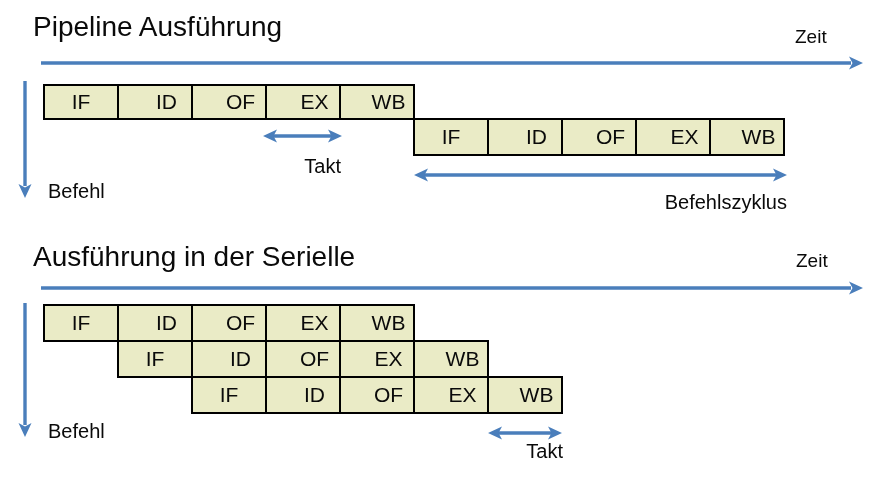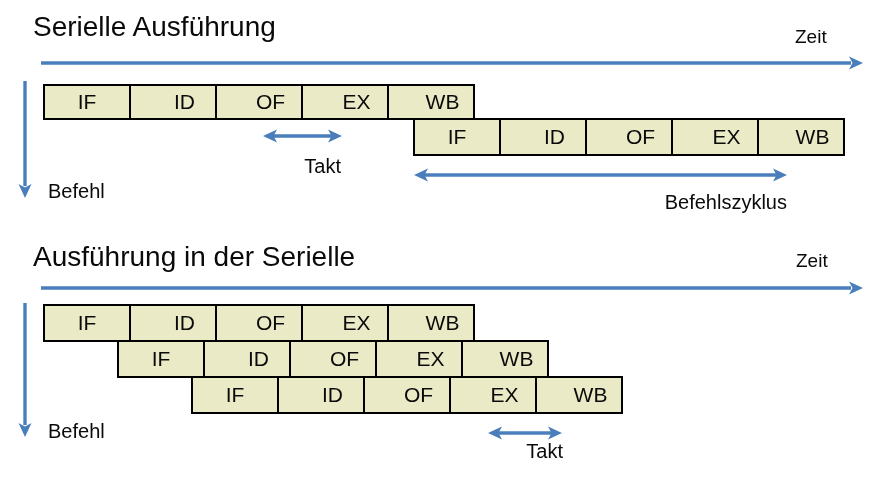--- a/index.html
+++ b/index.html
@@ -35,21 +35,21 @@
     color: var(--text);
     white-space: nowrap;
   }
 
   .label-center { text-align: right; }
 
   .zeit-label { font-size: 19px; text-align: right; }
 
   .stage-row { display: flex; }
   .stage-box {
-    width: 88px;
+    width: 76px;
     height: 36px;
     background: var(--box-fill);
     border: 2px solid var(--box-border);
     display: flex;
     align-items: center;
     justify-content: center;
     font-size: 21px;
     color: var(--text);
   }
   .stage-box + .stage-box { margin-left: -2px; padding-left: 23px; }
@@ -62,21 +62,21 @@
     pointer-events: none;
   }
   svg.arrow-layer .stroke { stroke: var(--blue); stroke-width: 3.4px; fill: none; }
   svg.arrow-layer .head { fill: var(--blue); stroke: none; }
 </style>
 </head>
 <body>
 
 <div class="canvas">
 
-  <div class="abs section-title" style="left:33px; top:12px;">Serielle Ausführung</div>
+  <div class="abs section-title" style="left:33px; top:12px;">Pipeline Ausführung</div>
 
   <div class="abs label zeit-label" style="left:795px; top:26px;">Zeit</div>
 
   <div class="abs stage-row" style="left:43px; top:84px;">
       <div class="stage-box">IF</div>
       <div class="stage-box">ID</div>
       <div class="stage-box">OF</div>
       <div class="stage-box">EX</div>
       <div class="stage-box">WB</div>
     </div>

